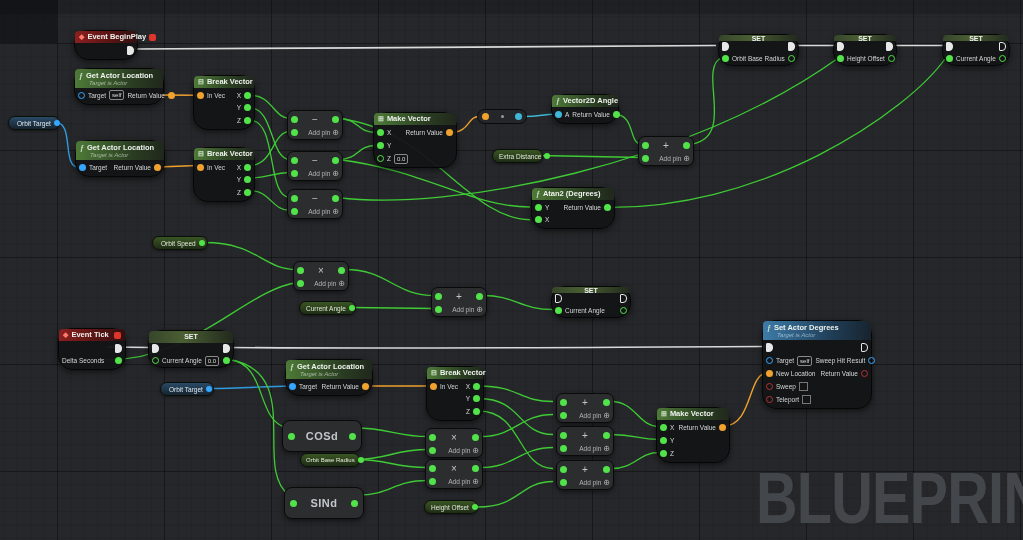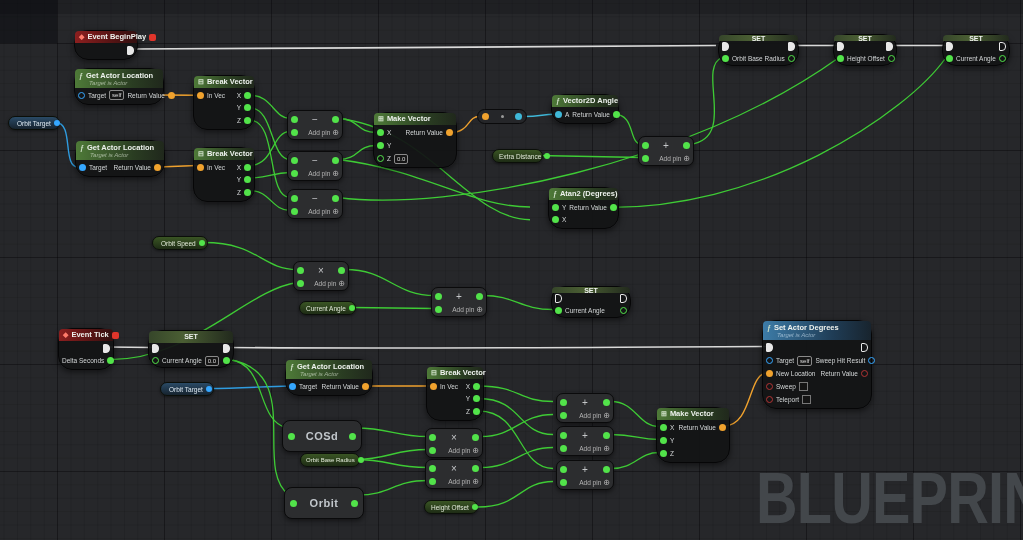--- a/index.html
+++ b/index.html
@@ -353,21 +353,21 @@
       </div>
     <div class="oprow">
         <span class="p g f"></span>
         <span class="addpin">
           <span>Add pin</span>
           <b>⊕</b>
         </span>
       </div>
   </div>
 
-  <div class="n" style="left:548px;top:187px;width:71px">
+  <div class="n" style="left:531px;top:187px;width:84px">
     <div class="hdr1 green">
         <span class="icon">ƒ</span>
         <span>Atan2 (Degrees)</span>
       </div>
     <div class="rows">
       <div class="row r125">
           <span class="p g f"></span>
           <span>Y</span>
           <span class="ml">Return Value</span>
           <span class="p g f"></span>
@@ -462,21 +462,21 @@
         <span class="ep"></span>
         <span class="ep ml"></span>
       </div>
     <div class="row r13">
         <span class="p g f"></span>
         <span>Current Angle</span>
         <span class="p g ml"></span>
       </div>
   </div>
 
-  <div class="n" style="left:58px;top:328px;width:56px">
+  <div class="n" style="left:58px;top:328px;width:68px">
     <div class="hdr1 redh">
         <span class="evicon">◆</span>
         <span>Event Tick</span>
         <span class="redsq"></span>
       </div>
     <div class="rows">
       <div class="row r125">
           <span class="ep f ml"></span>
         </div>
       <div class="row r125">
@@ -552,21 +552,21 @@
       <span class="p g f"></span>
   </div>
 
   <div class="pill pg" style="left:300px;top:453px;width:60px;padding:0 3px 0 5px;font-size:6px">
     <span>Orbit Base Radius</span>
       <span class="p g f ml" style="width:6px;height:6px"></span>
   </div>
 
   <div class="bigfn" style="left:284px;top:487px">
     <span class="p g f"></span>
-      <span class="t">Orbit</span>
+      <span class="t">SINd</span>
       <span class="p g f"></span>
   </div>
 
   <div class="op" style="left:425px;top:428px;width:58px">
     <div class="oprow">
         <span class="p g f"></span>
         <span class="opsym">×</span>
         <span class="p g f ml"></span>
       </div>
     <div class="oprow">

